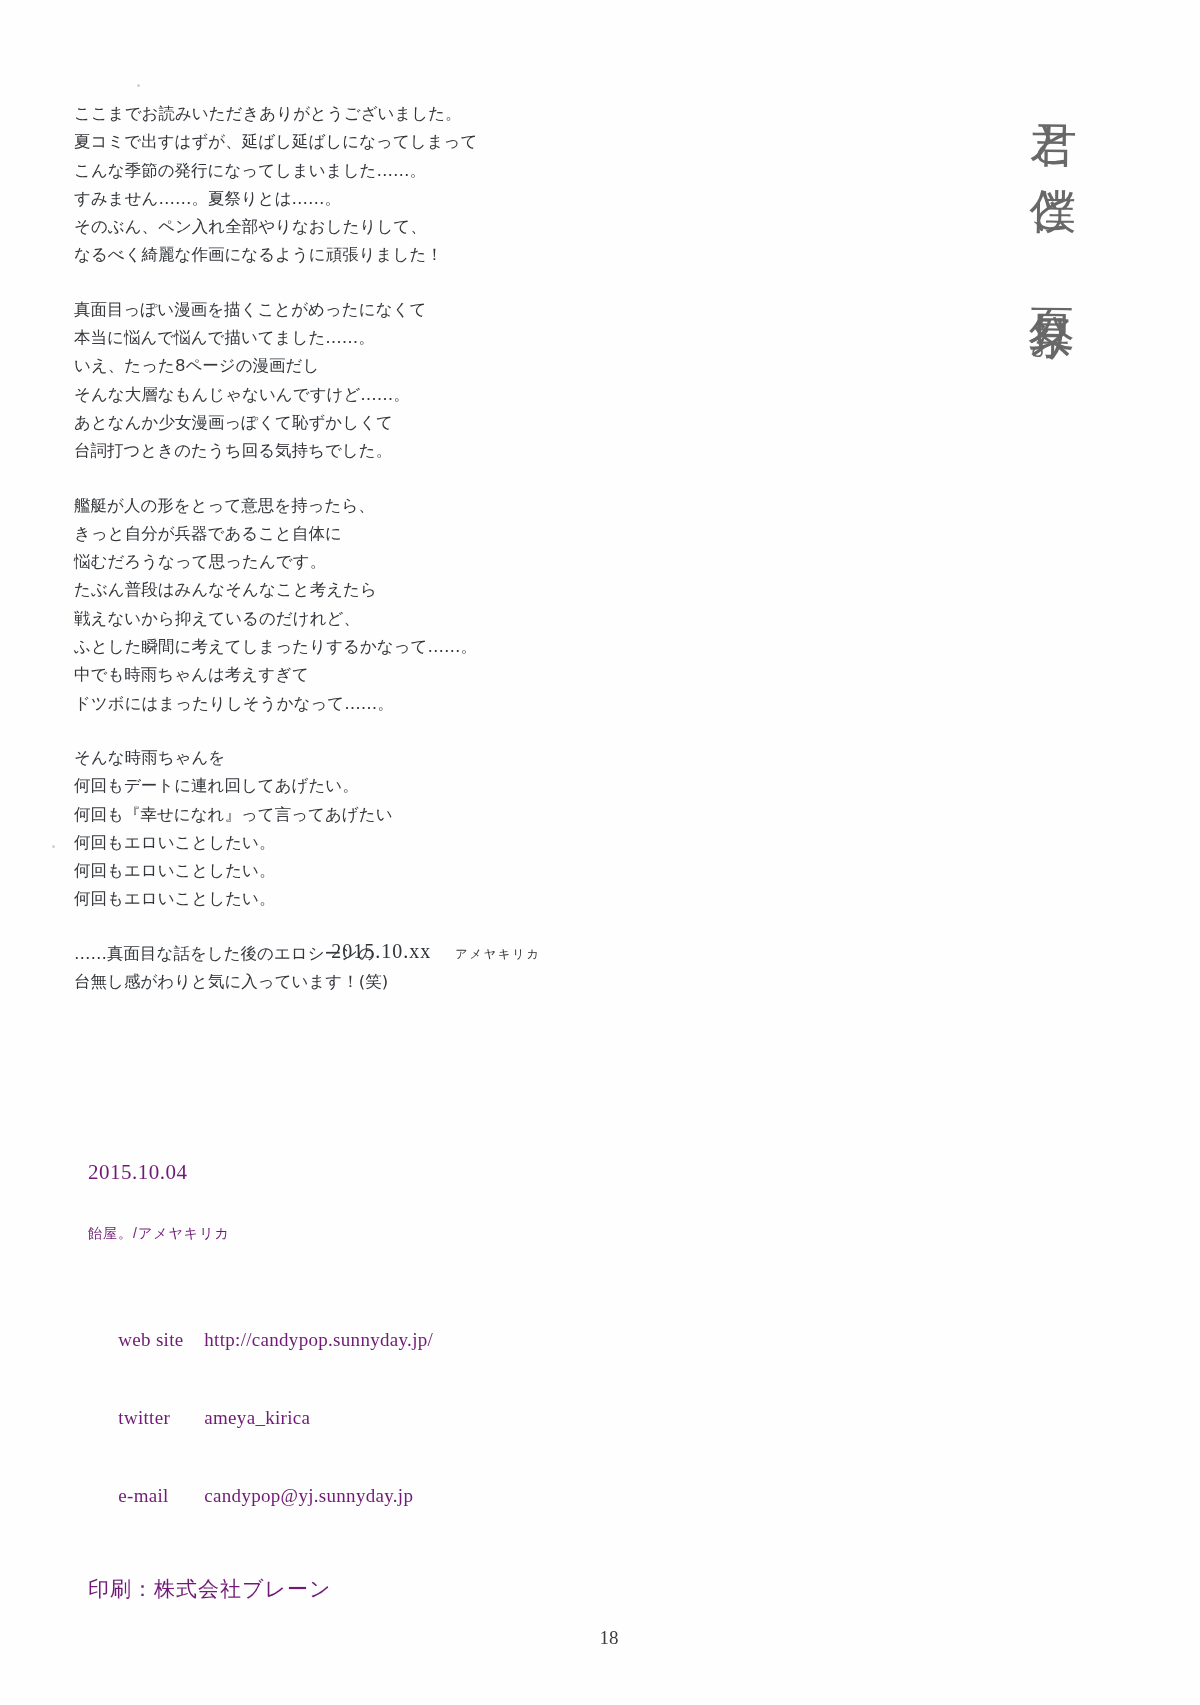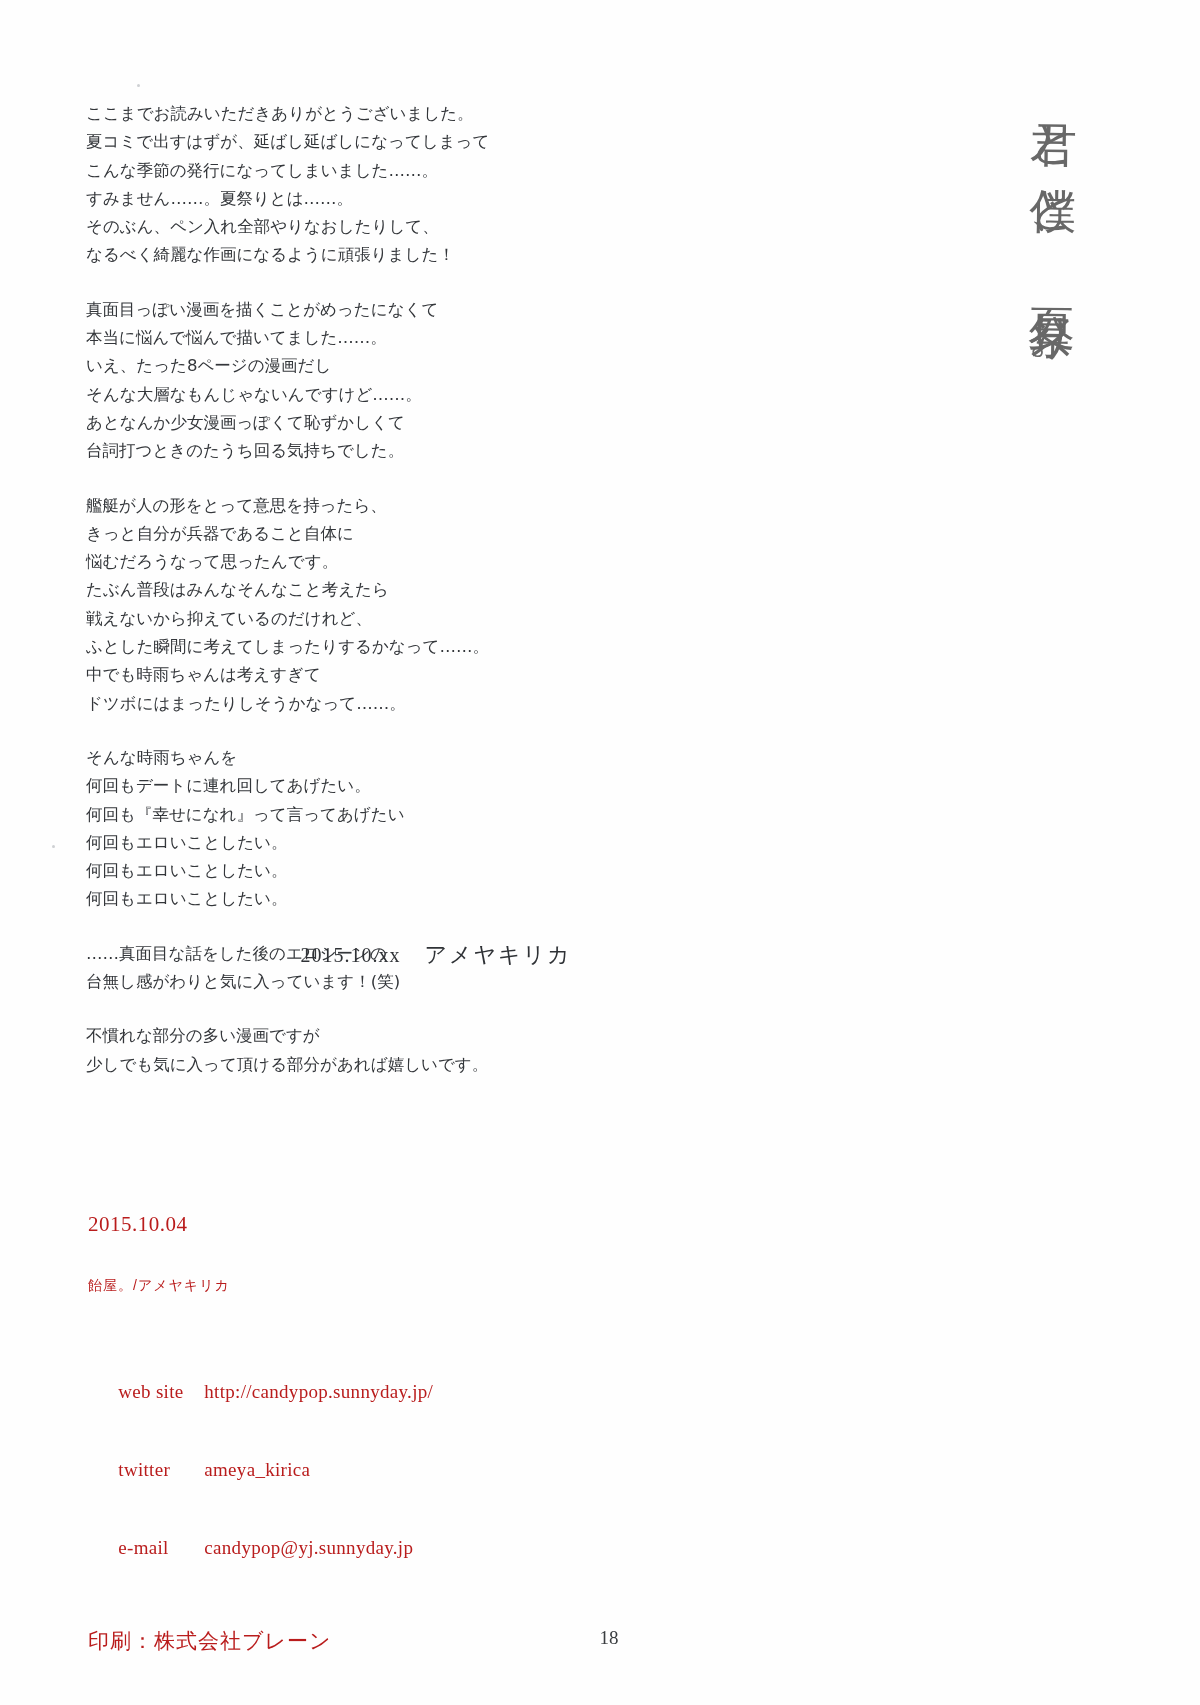--- a/index.html
+++ b/index.html
@@ -35,21 +35,21 @@
     letter-spacing: 6px;
     color: #5c5c5c;
     white-space: pre;
     opacity: 0.92;
     transform: rotate(0.6deg);
   }
 
   
   .afterword {
     position: absolute;
-    left: 86px;
+    left: 74px;
     top: 100px;
     width: 700px;
     font-family: "DejaVu Sans", sans-serif;
     font-size: 16.5px;
     line-height: 28.3px;
     color: #33363a;
   }
   .para {
     margin: 0 0 26px 0;
     white-space: pre-wrap;
@@ -63,31 +63,31 @@
     width: 700px;
     text-align: center;
     font-family: "Liberation Serif", serif;
     font-size: 20px;
     letter-spacing: 1px;
     color: #2f3236;
   }
   .signature .sig-name {
     margin-left: 18px;
     font-family: "DejaVu Sans", sans-serif;
-    font-size: 22px;
+    font-size: 12px;
     letter-spacing: 2px;
   }
 
   
   .colophon {
     position: absolute;
     left: 88px;
-    top: 1212px;
+    top: 1160px;
     width: 620px;
-    color: #b91c1c;
+    color: #701a75;
   }
   .colophon .date {
     font-family: "Liberation Serif", serif;
     font-size: 21px;
     letter-spacing: 0.5px;
     margin-bottom: 40px;
   }
   .colophon .circle {
     font-family: Liberation Sans, sans-serif;
     font-size: 14px;
@@ -164,22 +164,20 @@
 中でも時雨ちゃんは考えすぎて
 ドツボにはまったりしそうかなって……。</p>
     <p class="para">そんな時雨ちゃんを
 何回もデートに連れ回してあげたい。
 何回も『幸せになれ』って言ってあげたい
 何回もエロいことしたい。
 何回もエロいことしたい。
 何回もエロいことしたい。</p>
     <p class="para">……真面目な話をした後のエロシーンの
 台無し感がわりと気に入っています！(笑)</p>
-    <p class="para">不慣れな部分の多い漫画ですが
-少しでも気に入って頂ける部分があれば嬉しいです。</p>
   </div>
 
   <div class="signature">
     <span>2015.10.xx</span>
     <span class="sig-name">アメヤキリカ</span>
   </div>
 
   <div class="colophon">
     <div class="date">2015.10.04</div>
     <div class="circle">飴屋。/アメヤキリカ</div>

